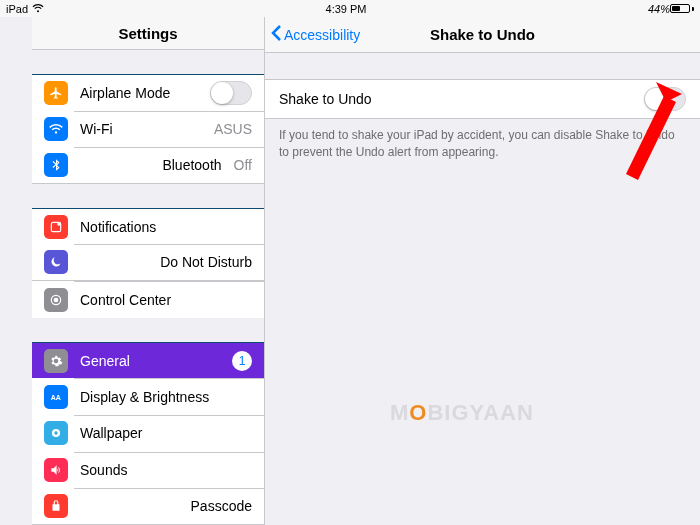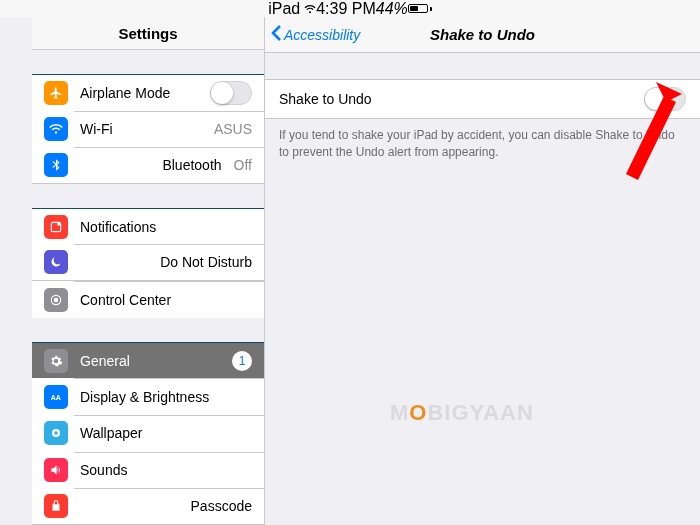--- a/index.html
+++ b/index.html
@@ -1,18 +1,18 @@
 <!DOCTYPE html>
 <html><head>
 <meta charset="utf-8">
 <style>
 * { margin: 0; padding: 0; box-sizing: border-box; }
 body { font-family: -apple-system, "Helvetica Neue", Arial, sans-serif; width: 700px; height: 525px; overflow: hidden; background: #efeff4; position: relative; }
 
-.statusbar { height: 17px; display: flex; align-items: center; justify-content: center; padding: 0 6px; font-size: 16px; color: #000; background: #f7f7f8; }
+.statusbar { height: 17px; display: flex; align-items: center; justify-content: space-between; padding: 0 6px; font-size: 11px; color: #000; background: #f7f7f8; }
 .sb-left { display: flex; align-items: center; gap: 4px; }
 .sb-right { display: flex; align-items: center; gap: 0; font-style: italic; }
 .battery { display: inline-flex; align-items: center; gap: 2px; }
 .bat-body { width: 20px; height: 9px; border: 1px solid #000; border-radius: 2px; position: relative; }
 .bat-fill { position: absolute; left: 1px; top: 1px; bottom: 1px; width: 44%; background: #000; border-radius: 1px; }
 .bat-tip { width: 2px; height: 4px; background: #000; border-radius: 0 1px 1px 0; }
 
 .container { display: flex; height: 508px; }
 
 .left { width: 265px; border-right: 1px solid #c8c7cc; display: flex; flex-direction: column; background: #efeff4; padding-left: 32px; }
@@ -20,32 +20,32 @@
 
 .group-gap { height: 26px; }
 
 .row { height: 40px; display: flex; align-items: center; padding: 0 12px; background: #fff; font-size: 14px; gap: 12px; position: relative; }
 .row + .row::before { content: ""; position: absolute; left: 42px; right: 0; top: 0; height: 1px; background: #c8c7cc; }
 .group-top { border-top: 1px solid #0c4a6e; }
 .group-bot { border-bottom: 1px solid #c8c7cc; text-align: right; }
 .row .icon { width: 24px; height: 24px; border-radius: 5px; display: flex; align-items: center; justify-content: center; color: #fff; flex-shrink: 0; }
 .row .label { flex: 1; color: #000; }
 .row .value { color: #8e8e93; font-size: 14px; }
-.row.selected { background: #737373; justify-content: space-between; }
+.row.selected { background: #6d28d9; justify-content: space-between; }
 .row.selected .label { color: #fff; }
 .row.selected .badge-count { background: #fff; color: #007aff; }
 .row.selected::before { display: none; }
 
 .badge-count { background: #ff3b30; color: #fff; border-radius: 10px; min-width: 20px; height: 20px; display: flex; align-items: center; justify-content: center; font-size: 12px; padding: 0 6px; }
 
 .switch { width: 42px; height: 24px; border-radius: 12px; background: #e5e5ea; border: 1px solid #d1d1d6; position: relative; flex-shrink: 0; }
 .switch .knob { width: 22px; height: 22px; border-radius: 50%; background: #fff; box-shadow: 0 1px 3px rgba(0,0,0,.3); position: absolute; top: 0; left: 0; }
 
 .right { flex: 1; background: #efeff4; display: flex; flex-direction: column; }
-.right-header { height: 36px; display: flex; align-items: center; justify-content: center; position: relative; border-bottom: 1px solid #c8c7cc; background: #f7f7f8; font-style: italic; }
+.right-header { height: 36px; display: flex; align-items: center; justify-content: center; position: relative; border-bottom: 1px solid #c8c7cc; background: #f7f7f8; }
 .back { position: absolute; left: 6px; display: flex; align-items: center; gap: 2px; color: #007aff; font-size: 14px; }
 .right-title { font-weight: 600; font-size: 15px; }
 
 .detail-gap { height: 26px; }
 .detail-row { height: 40px; background: #fff; display: flex; align-items: center; padding: 0 14px; justify-content: space-between; font-size: 14px; border-top: 1px solid #c8c7cc; border-bottom: 1px solid #c8c7cc; }
 .helper { padding: 8px 14px; font-size: 12px; color: #6d6d72; line-height: 1.4; }
 
 .arrow-annot { position: absolute; left: 594px; top: 76px; pointer-events: none; }
 
 .watermark { position: absolute; left: 390px; top: 400px; font-size: 22px; font-weight: 700; color: #d9d9de; letter-spacing: 1px; }

